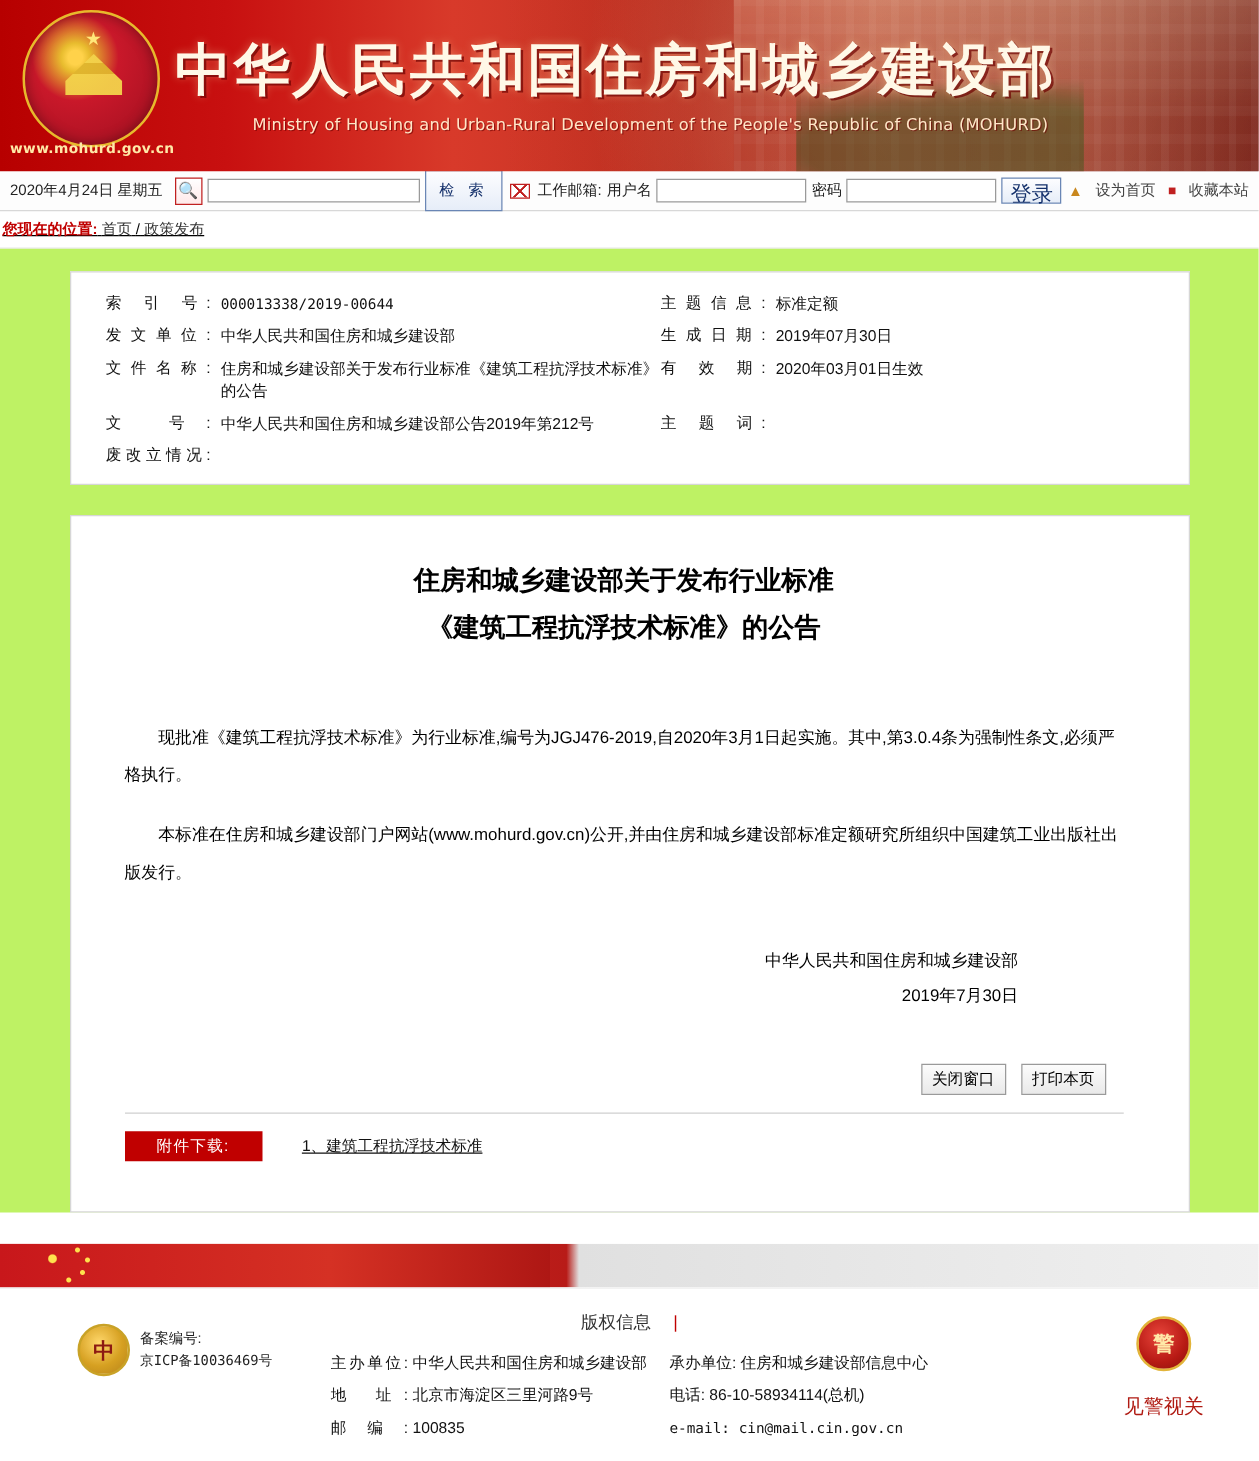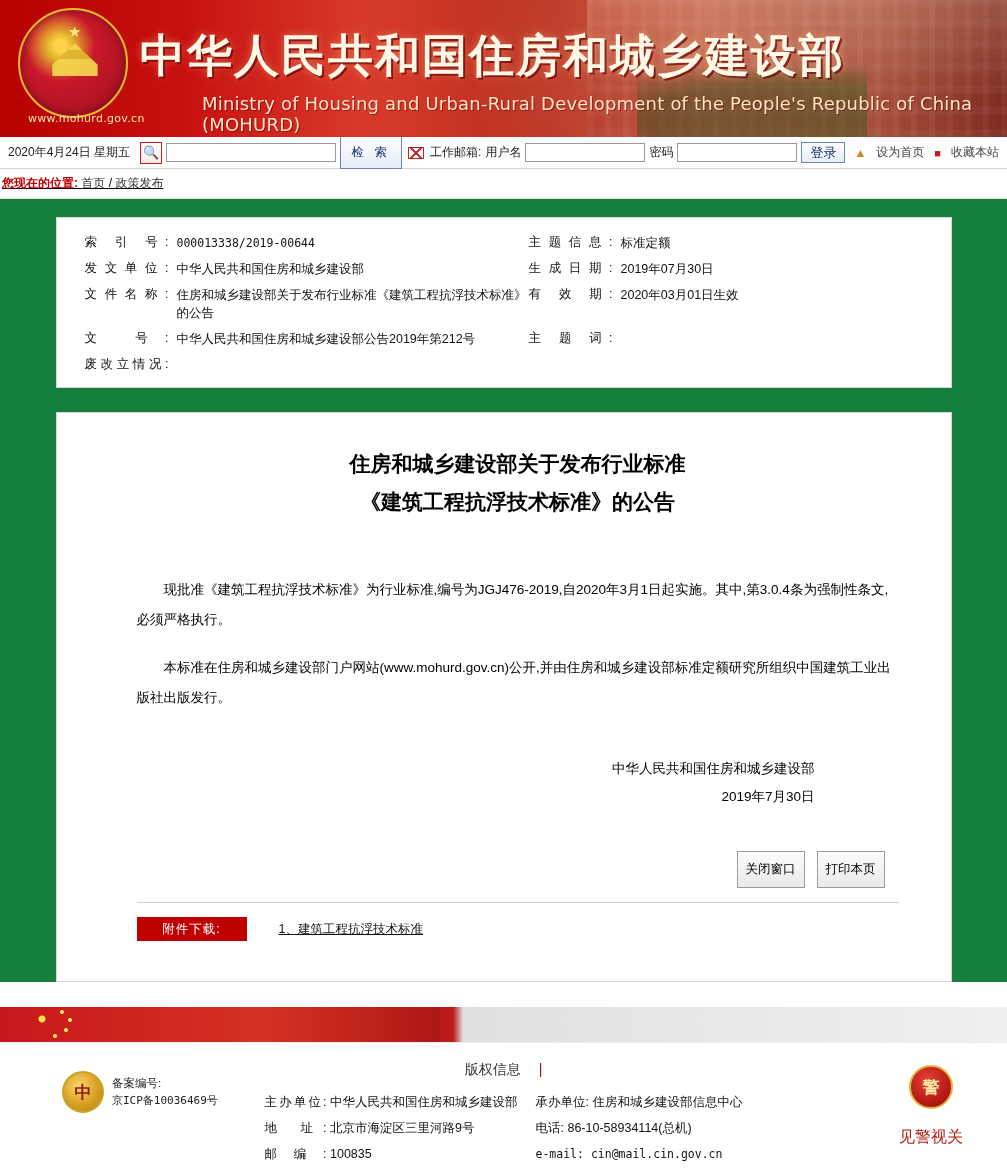--- a/index.html
+++ b/index.html
@@ -64,41 +64,42 @@
   }
   .emblem-star {
     position: absolute;
     left: 48px; top: 14px;
     color: #ffe87a;
     font-size: 15px;
     line-height: 1;
   }
   .emblem-url {
     position: absolute;
-    left: 28px; top: 112px;
+    left: 8px; top: 112px;
     font-size: 11px;
     color: #ffe9a8;
     font-family: "DejaVu Sans", sans-serif;
     letter-spacing: .3px;
+    font-weight: bold;
   }
   .title-cn {
     position: absolute;
     left: 140px; top: 26px;
     font-family: "DejaVu Sans", sans-serif;
     font-weight: bold;
     font-size: 45px;
     letter-spacing: 2px;
     color: #fff8e7;
     text-shadow: 2px 2px 0 rgba(110,0,0,.7), 0 0 8px rgba(255,220,160,.4);
   }
   .title-en {
     position: absolute;
     left: 202px; top: 93px;
     font-family: "DejaVu Sans", sans-serif;
-    font-size: 18px;
+    font-size: 13px;
     letter-spacing: .2px;
     color: #ffe6c8;
     text-shadow: 1px 1px 0 rgba(110,0,0,.6);
   }
 
   
   .toolbar {
     height: 32px;
     border-bottom: 1px solid #d8d8d8;
     background: #fdfdfd;
@@ -147,39 +148,39 @@
     background: linear-gradient(135deg, transparent 45%, #c02020 46% 54%, transparent 55%),
                 linear-gradient(45deg, transparent 45%, #c02020 46% 54%, transparent 55%);
   }
   .tb-label { color: #222; white-space: nowrap; }
   .tb-input.user { width: 120px; }
   .tb-input.pass { width: 120px; }
   .btn-login {
     height: 21px; min-width: 44px;
     border: 1px solid #6a86b5;
     background: linear-gradient(#fdfdff, #e6edf8);
-    color: #14306b; font-size: 13px; cursor: pointer;
+    color: #14306b; font-size: 17px; cursor: pointer;
   }
   .tb-right { margin-left: auto; display: flex; align-items: center; gap: 10px; }
   .tb-link { color: #444; text-decoration: none; white-space: nowrap; text-align: right; }
   .ico-home { color: #c9871e; font-size: 12px; }
   .ico-fav { color: #c02020; font-size: 11px; }
 
   
   .crumb {
     padding: 6px 4px 6px 2px;
     font-size: 12px;
     border-bottom: 1px solid #e6e6e6;
     text-decoration: underline;
   }
   .crumb .lab { color: #c00000; font-weight: bold; }
   .crumb a { color: #333; text-decoration: none; }
 
   
-  .page-wrap { padding: 18px 0 0 0; background: #15803d; }
+  .page-wrap { padding: 18px 0 0 0; background: #bef264; }
   .card {
     width: 896px;
     margin: 0 auto 24px auto;
     border: 1px solid #d6d6d6;
     background: #fff;
   }
 
   
   .meta {
     padding: 16px 0 14px 0;
@@ -195,42 +196,42 @@
     color: #111;
     text-align: justify;
     text-align-last: justify;
     padding-right: 8px;
     white-space: nowrap;
   }
   .meta-v { color: #111; line-height: 18px; }
   .meta-v.sans { font-family: "DejaVu Sans Mono", monospace; font-size: 11.5px; }
 
   
-  .article { padding: 30px 52px 18px 80px; }
+  .article { padding: 30px 52px 18px 43px; }
   .art-title {
     text-align: center;
     font-family: "DejaVu Sans", sans-serif;
     font-weight: bold;
     font-size: 21px;
     line-height: 34px;
     color: #000;
     margin: 4px 0 0 0;
   }
   .art-body { margin-top: 56px; font-size: 13.5px; line-height: 30px; color: #000; }
   .art-body p { margin: 0 0 18px 0; text-indent: 2em; }
   .sig { margin-top: 42px; text-align: right; padding-right: 84px; font-size: 13.5px; line-height: 28px; }
   .btn-row {
     margin-top: 40px;
     display: flex;
     justify-content: flex-end;
     gap: 12px;
     padding-right: 14px;
   }
   .btn-gray {
-    height: 37px;
+    height: 25px;
     min-width: 68px;
     border: 1px solid #9a9a9a;
     background: linear-gradient(#fcfcfc, #e9e9e9);
     font-size: 12.5px;
     cursor: pointer;
   }
   .attach-row {
     margin: 14px 0 22px 0;
     border-top: 1px solid #cfcfcf;
     padding-top: 14px;

